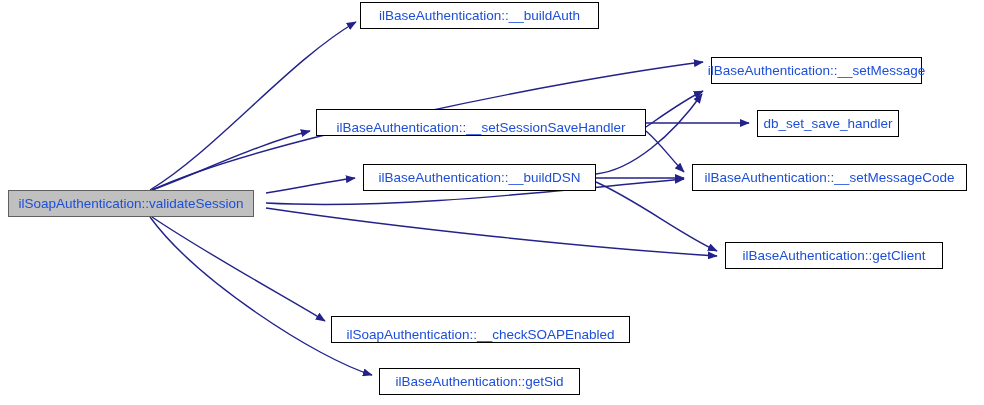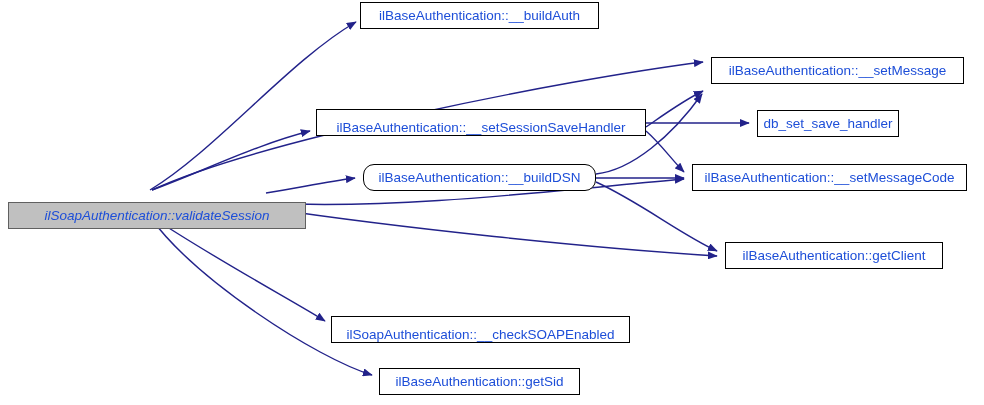--- a/index.html
+++ b/index.html
@@ -36,36 +36,36 @@
         <path d="M646,127 C662,116 684,100 703,91"></path>
         <path d="M646,123 C682,123 718,123 749,123"></path>
         <path d="M646,131 C660,143 672,160 684,172"></path>
         <path d="M596,174 C632,170 672,136 702,94"></path>
         <path d="M596,178 C624,178 656,178 684,178"></path>
         <path d="M596,182 C640,202 680,234 717,251"></path>
       </g>
   </svg>
 
   <div id="nodes">
-      <div class="node root" style="left: 8px; top: 202px; width: 298px; height: 27px; font-style: italic;">
+      <div class="node root" style="left: 8px; top: 190px; width: 246px; height: 27px;">
         <span>ilSoapAuthentication::validateSession</span>
       </div>
       <div class="node" style="left: 360px; top: 2px; width: 239px; height: 27px;">
         <span>ilBaseAuthentication::__buildAuth</span>
       </div>
-      <div class="node" style="left: 711px; top: 57px; width: 253px; height: 27px;">
+      <div class="node" style="left: 711px; top: 57px; width: 211px; height: 27px;">
         <span>ilBaseAuthentication::__setMessage</span>
       </div>
       <div class="node" style="left: 316px; top: 109px; width: 330px; height: 27px; align-items: flex-end;">
         <span>ilBaseAuthentication::__setSessionSaveHandler</span>
       </div>
       <div class="node" style="left: 757px; top: 110px; width: 142px; height: 27px;">
         <span>db_set_save_handler</span>
       </div>
-      <div class="node" style="left: 363px; top: 164px; width: 233px; height: 27px; border-radius: 11px;">
+      <div class="node" style="left: 363px; top: 164px; width: 233px; height: 27px;">
         <span>ilBaseAuthentication::__buildDSN</span>
       </div>
       <div class="node" style="left: 692px; top: 164px; width: 275px; height: 27px; justify-content: center;">
         <span>ilBaseAuthentication::__setMessageCode</span>
       </div>
       <div class="node" style="left: 725px; top: 242px; width: 218px; height: 27px;">
         <span>ilBaseAuthentication::getClient</span>
       </div>
       <div class="node" style="left: 331px; top: 316px; width: 299px; height: 27px; align-items: flex-end;">
         <span>ilSoapAuthentication::__checkSOAPEnabled</span>

